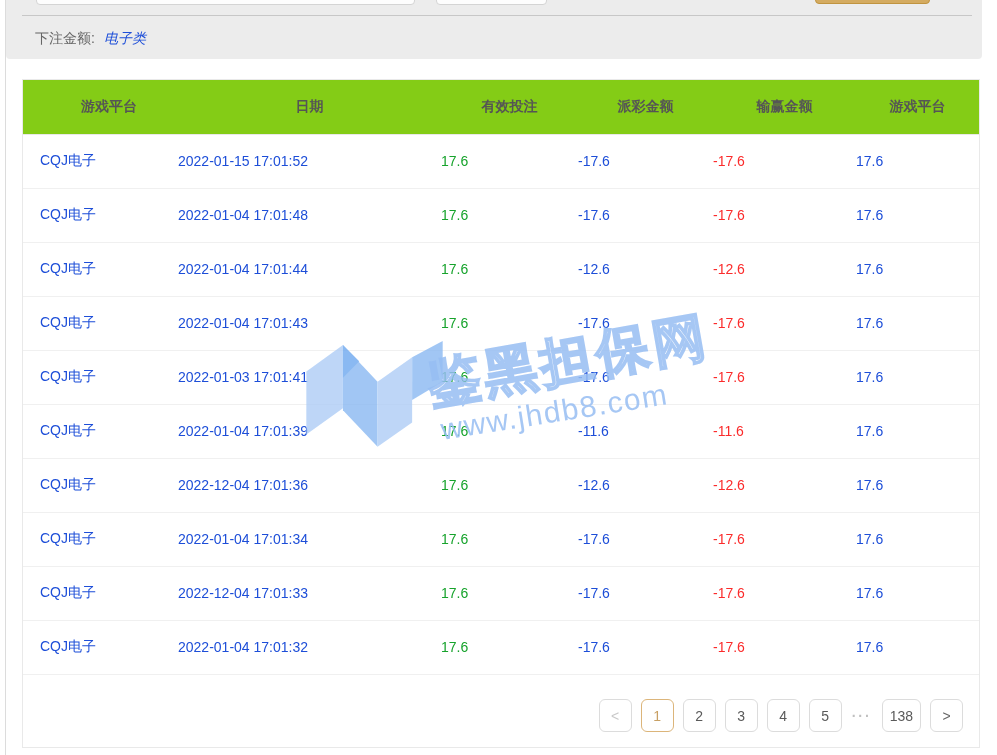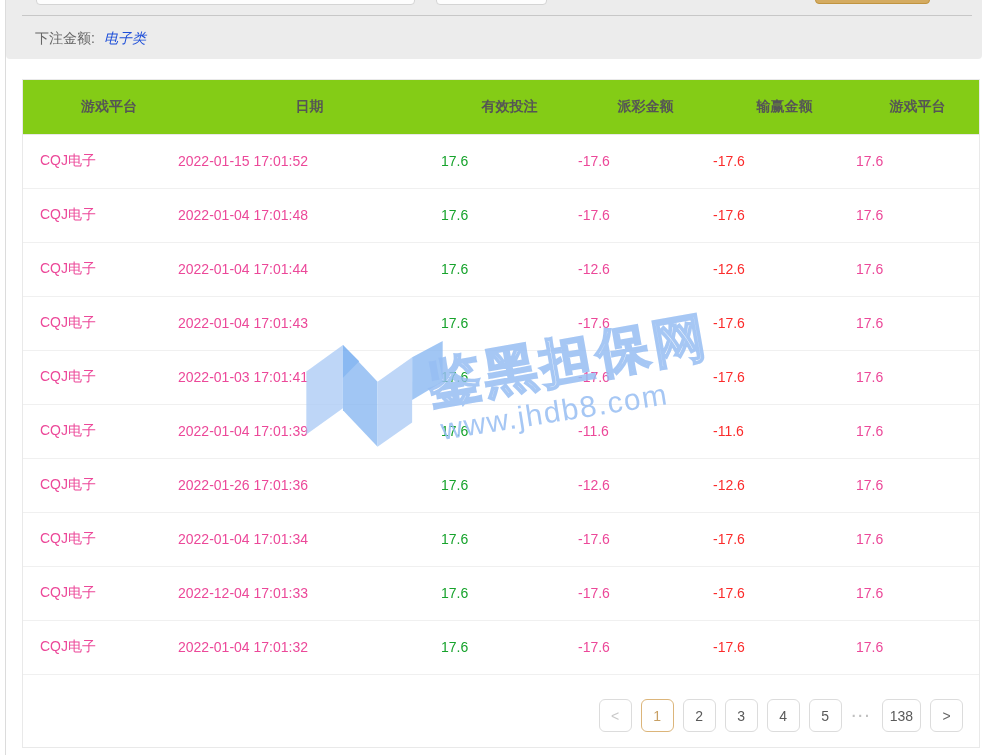--- a/index.html
+++ b/index.html
@@ -37,21 +37,21 @@
   .card{
     position:absolute;left:22px;top:79px;width:958px;height:669px;
     background:#fff;border:1px solid #e9e9e9;
   }
   table{width:100%;border-collapse:collapse;table-layout:fixed;}
   th,td{
     height:54px;padding:0;text-align:left;vertical-align:middle;
     font-size:14px;white-space:nowrap;overflow:hidden;
   }
   thead th{color:#555;font-weight:bold;background:#84cc16;border-bottom:1px solid #e8e8e8;text-align:center;}
-  tbody td{color:#ec4899;border-bottom:1px solid #f0f0f0;}
+  tbody td{color:#1d4ed8;border-bottom:1px solid #f0f0f0;}
   th:first-child,td:first-child{padding-left:17px;}
   .c-bet{color:#17a32c;}
   .c-win{color:#fb2b2b;}
 
   
   .pagination{
     position:absolute;right:16px;bottom:15px;
     display:flex;align-items:center;gap:9px;
   }
   .pages{display:flex;align-items:center;gap:9px;}
@@ -169,21 +169,21 @@
           <td class="c-plat">CQJ电子</td>
           <td class="c-date">2022-01-04 17:01:39</td>
           <td class="c-bet">17.6</td>
           <td class="c-pay">-11.6</td>
           <td class="c-win">-11.6</td>
           <td class="c-valid">17.6</td>
         </tr>
 
         <tr>
           <td class="c-plat">CQJ电子</td>
-          <td class="c-date">2022-01-26 17:01:36</td>
+          <td class="c-date">2022-12-04 17:01:36</td>
           <td class="c-bet">17.6</td>
           <td class="c-pay">-12.6</td>
           <td class="c-win">-12.6</td>
           <td class="c-valid">17.6</td>
         </tr>
 
         <tr>
           <td class="c-plat">CQJ电子</td>
           <td class="c-date">2022-01-04 17:01:34</td>
           <td class="c-bet">17.6</td>

